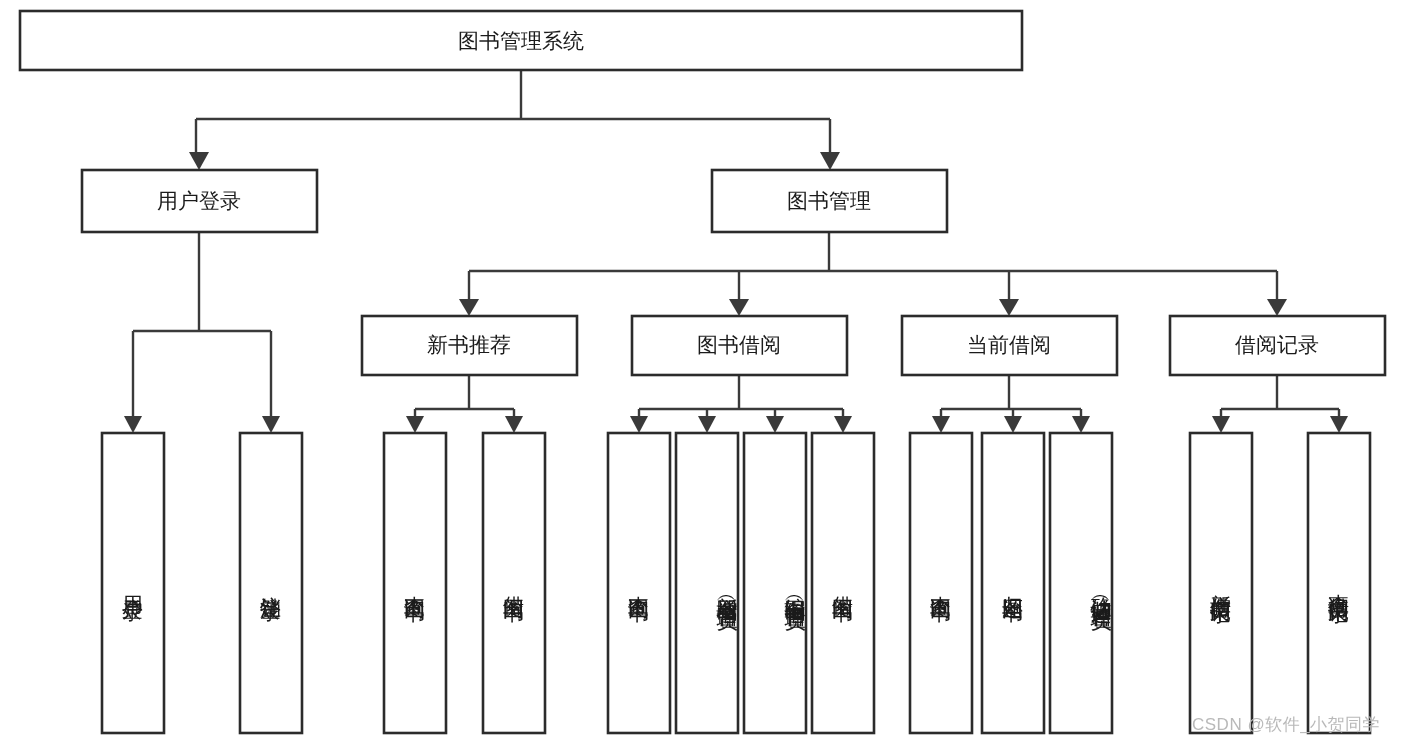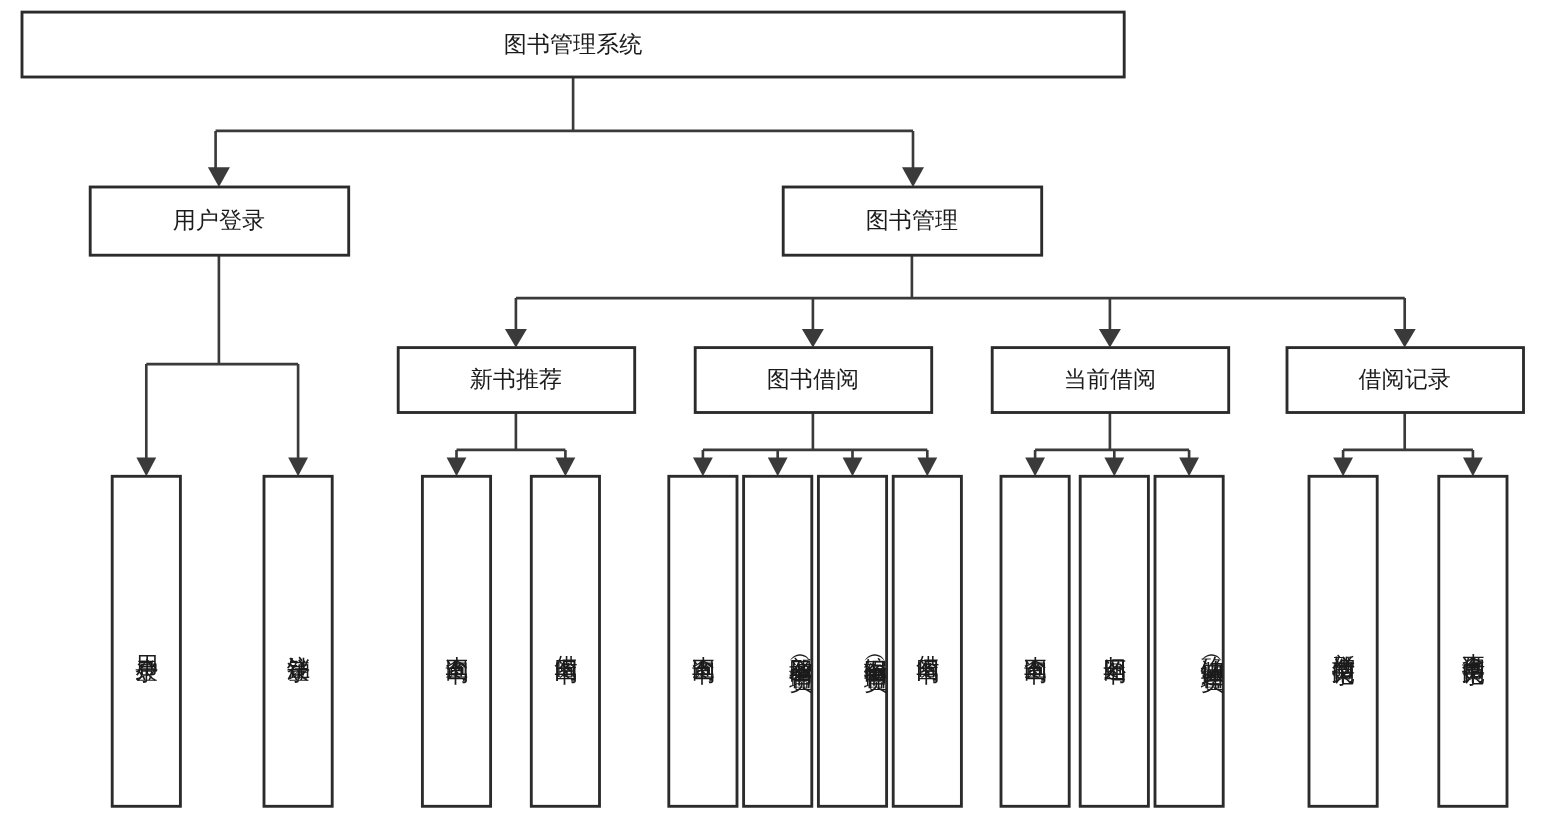--- a/index.html
+++ b/index.html
@@ -170,14 +170,15 @@
   <div class="node-label-v" style="left:608px;  top:433px; width:62px; height:300px;">查询图书</div>
   <div class="node-label-v" style="left:676px;  top:433px; width:62px; height:300px; align-items:flex-start; padding-top:12px; box-sizing:border-box;">新增图书（管理员）</div>
   <div class="node-label-v" style="left:744px;  top:433px; width:62px; height:300px; align-items:flex-start; padding-top:12px; box-sizing:border-box;">编辑图书（管理员）</div>
   <div class="node-label-v" style="left:812px;  top:433px; width:62px; height:300px;">借阅图书</div>
   <div class="node-label-v" style="left:910px;  top:433px; width:62px; height:300px;">查询图书</div>
   <div class="node-label-v" style="left:982px;  top:433px; width:62px; height:300px;">归还图书</div>
   <div class="node-label-v" style="left:1050px; top:433px; width:62px; height:300px; align-items:flex-start; padding-top:12px; box-sizing:border-box;">确认归还（管理员）</div>
   <div class="node-label-v" style="left:1190px; top:433px; width:62px; height:300px;">新增借阅记录</div>
   <div class="node-label-v" style="left:1308px; top:433px; width:62px; height:300px;">查询借阅记录</div>
 
+  <div class="watermark" style="left:1192px; top:713px;">CSDN @软件_小贺同学</div>
 
 </div>
 
 </body></html>

